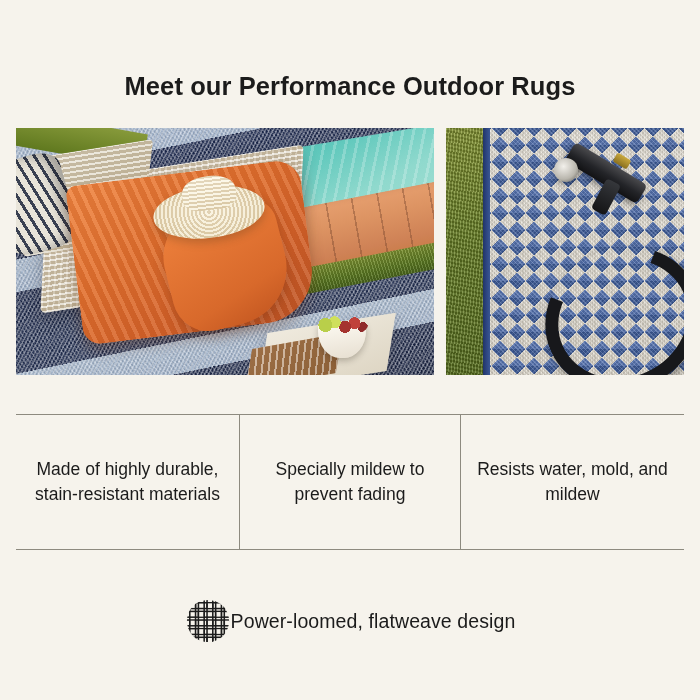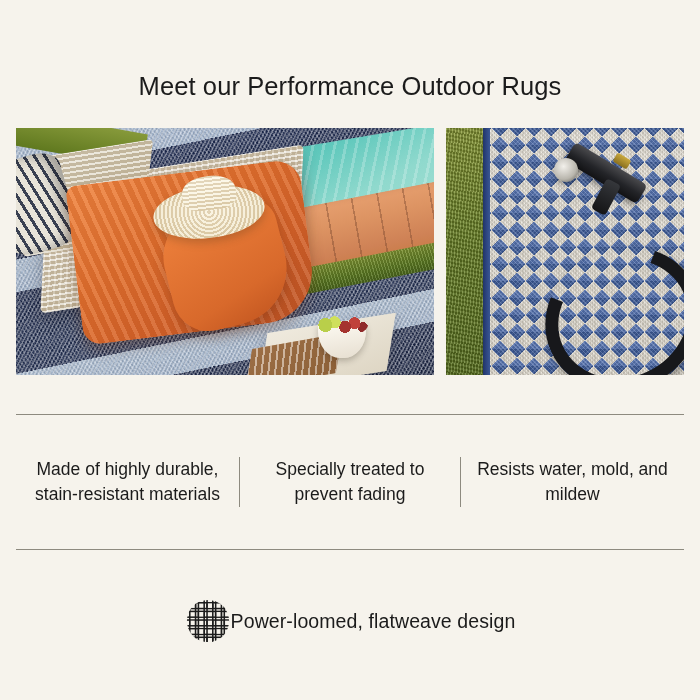--- a/index.html
+++ b/index.html
@@ -23,21 +23,21 @@
   }
 
   
   .headline {
     position: absolute;
     left: 0;
     top: 54px;
     width: 700px;
     text-align: center;
     font-size: 25.5px;
-    font-weight: 400;
+    font-weight: 700;
     letter-spacing: 0.1px;
     color: #1b1b1b;
     line-height: 1.2;
   }
 
   
   .photo-row {
     position: absolute;
     left: 16px;
     top: 128px;
@@ -373,21 +373,20 @@
   
   .features {
     position: absolute;
     left: 16px;
     top: 414px;
     width: 668px;
     height: 134px;
     border-top: 1.4px solid #8d8a7f;
     border-bottom: 1.4px solid #8d8a7f;
     display: flex;
-    align-items: center;
   }
   .feature {
     flex: 1 1 0;
     display: flex;
     align-items: center;
     justify-content: center;
     padding: 0 12px;
     box-sizing: border-box;
     text-align: center;
     font-size: 17.5px;
@@ -455,21 +454,21 @@
       <div class="hose-tail"></div>
       <div class="nozzle"></div>
       <div class="nozzle-collar"></div>
       <div class="nozzle-trigger"></div>
       <div class="nozzle-tip"></div>
     </div>
   </div>
 
   <div class="features">
     <div class="feature feature-col-1">Made of highly durable, stain-resistant materials</div>
-    <div class="feature feature-col-2">Specially treated to prevent fading</div>
+    <div class="feature feature-col-2">Specially mildew to prevent fading</div>
     <div class="feature">Resists water, mold, and mildew</div>
   </div>
 
   <div class="footer">
     <svg class="weave-icon" viewBox="0 0 48 48">
       <defs>
         <clipPath id="weaveClip">
             <circle cx="24" cy="24" r="22"></circle>
           </clipPath>
       </defs>

